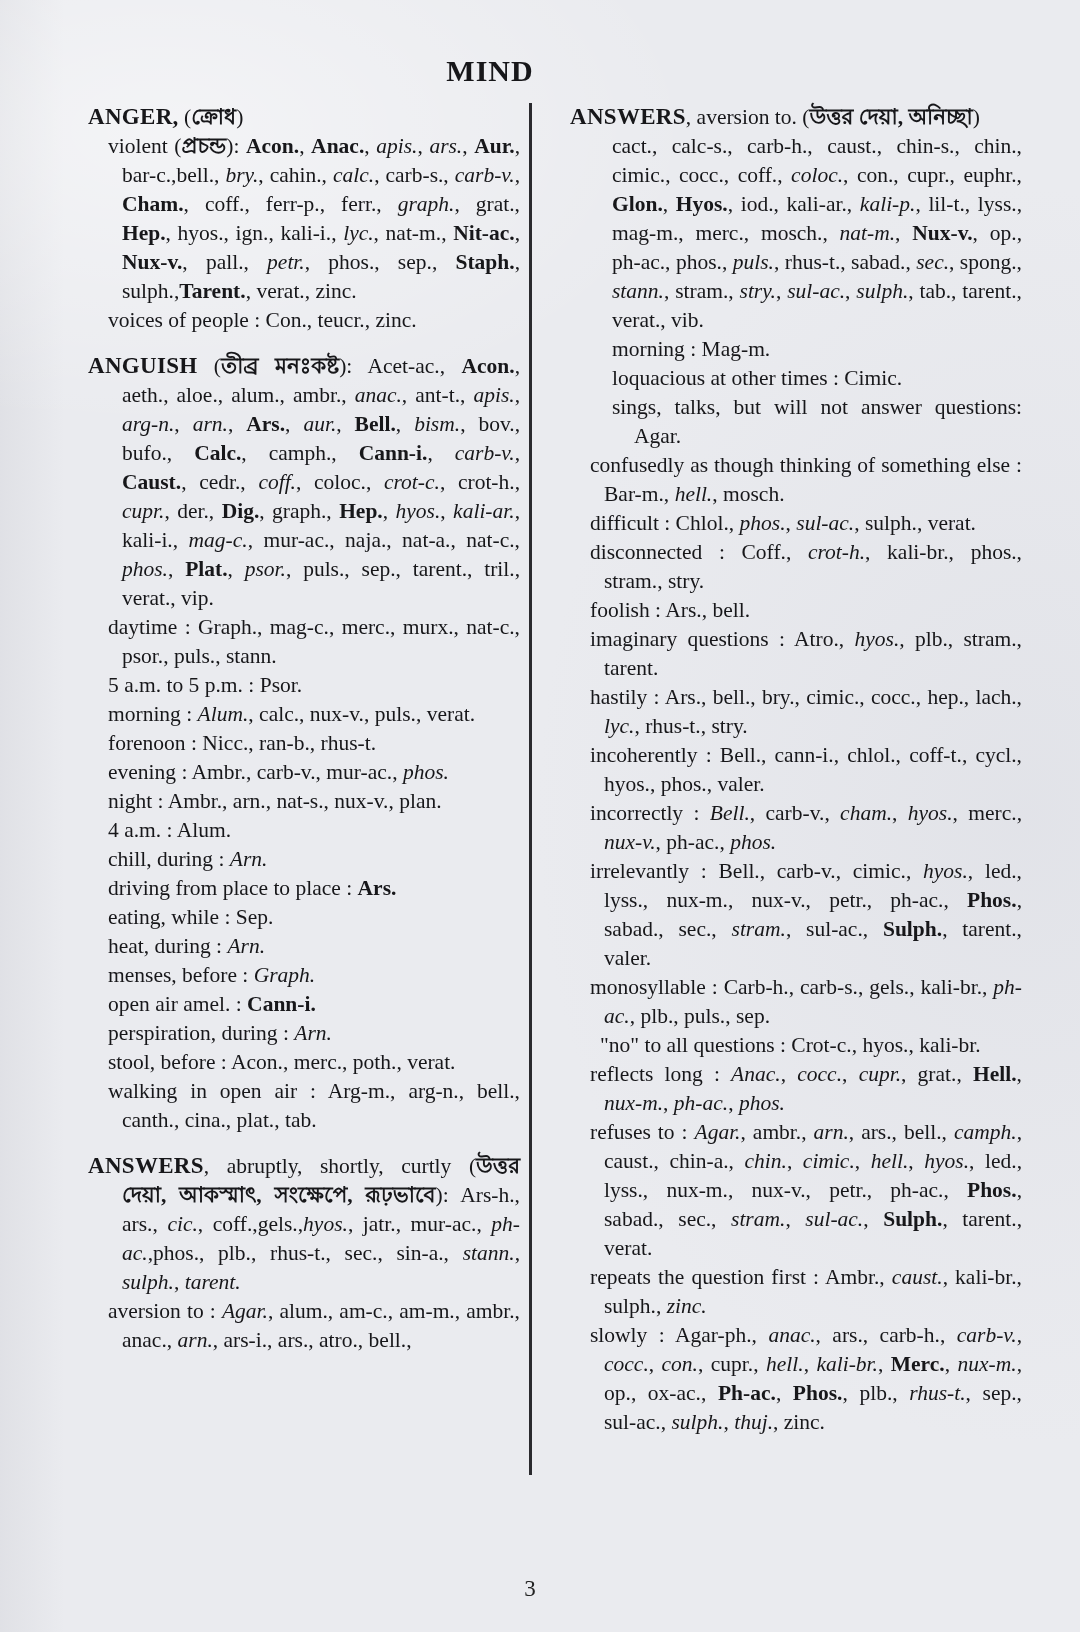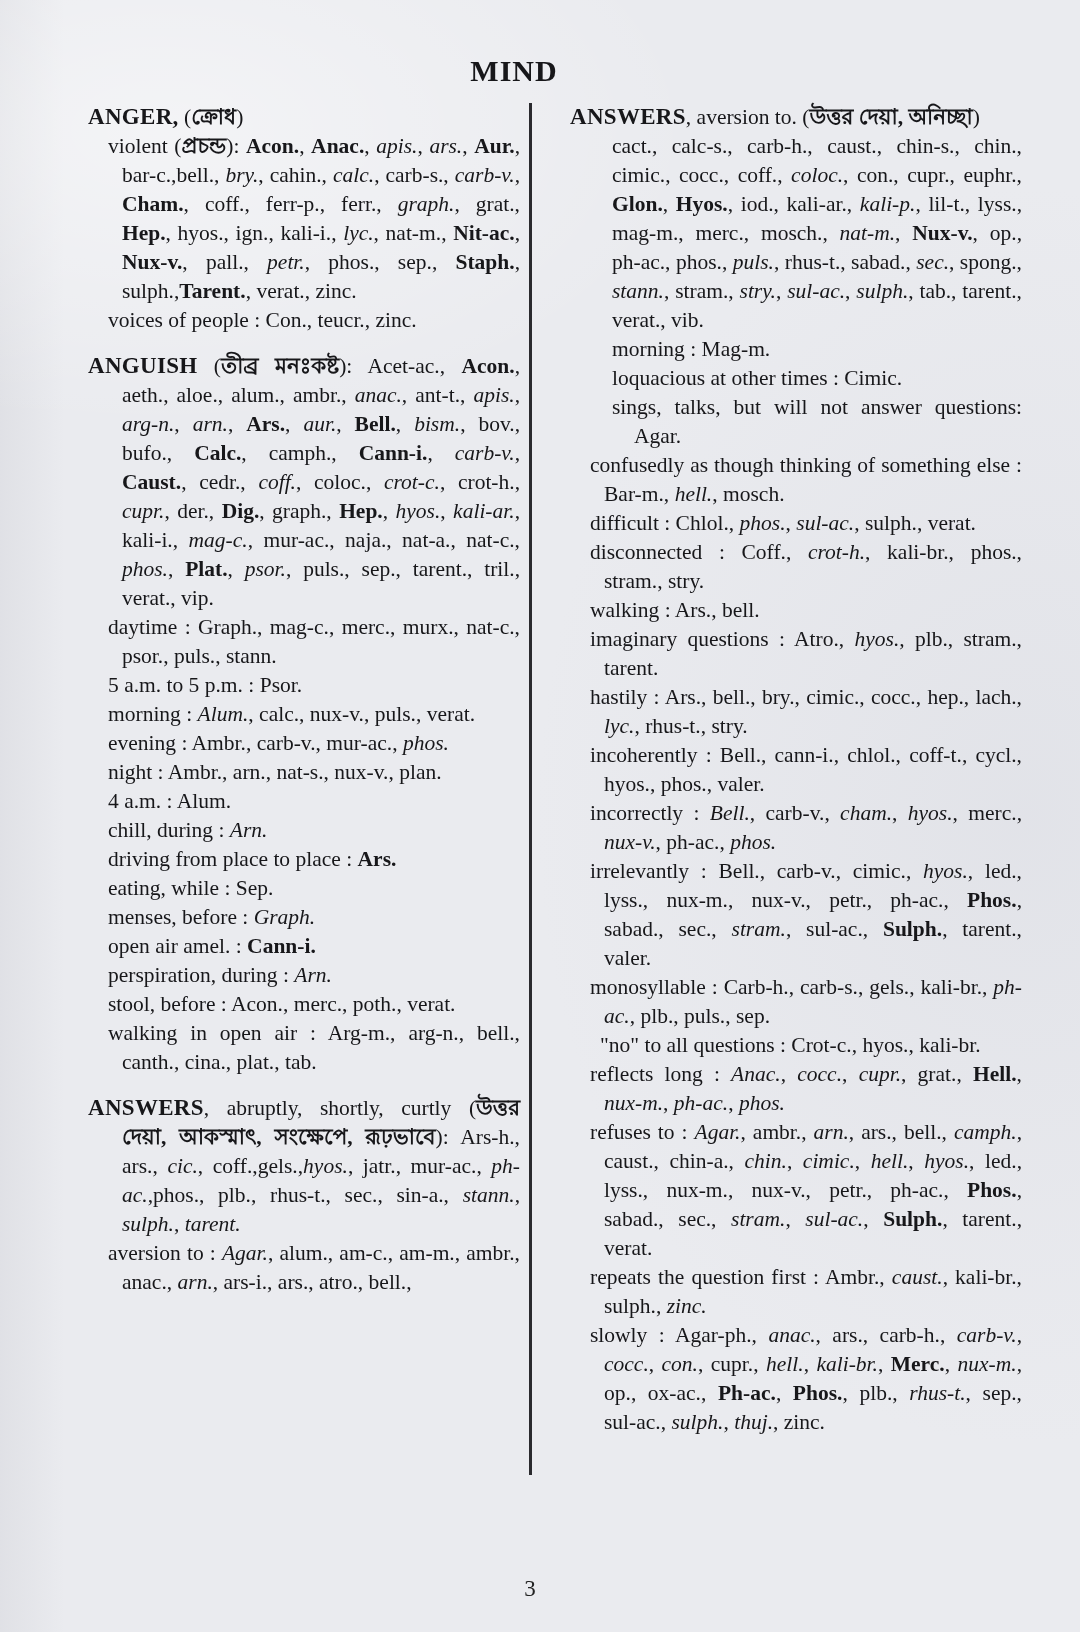--- a/index.html
+++ b/index.html
@@ -11,21 +11,21 @@
     background-image:
       radial-gradient(ellipse 900px 500px at 15% 8%, rgba(255,255,255,0.45), rgba(255,255,255,0) 60%),
       radial-gradient(ellipse 700px 900px at 95% 50%, rgba(210,212,220,0.35), rgba(210,212,220,0) 70%),
       linear-gradient(90deg, rgba(205,206,212,0.35) 0%, rgba(234,235,239,0) 6%);
     font-family:"Liberation Serif","DejaVu Serif",serif;
     color:#17171a;
     overflow:hidden;
   }
   .running-head{
     position:absolute;top:54px;left:0;width:980px;
-    text-align:center;font-weight:bold;font-size:30px;letter-spacing:1px;padding-left:24px;
+    text-align:center;font-weight:bold;font-size:30px;letter-spacing:1px;
   }
   .divider{
     position:absolute;left:529px;top:103px;width:3px;height:1372px;
     background:#2a2a2e;
   }
   .col{
     position:absolute;top:102px;
     font-size:21.5px;line-height:29px;
     text-align:justify;
   }
@@ -53,44 +53,46 @@
   <div class="running-head">MIND</div>
   <div class="divider"></div>
   <div class="col col-left" id="col-left">
       <p class="para-h"><b class="hw">ANGER,</b> (<b>ক্রোধ</b>)</p>
       <p class="para-s">violent (<b>প্রচন্ড</b>): <b>Acon.</b>, <b>Anac.</b>, <i>apis.</i>, <i>ars.</i>, <b>Aur.</b>, bar-c.,bell., <i>bry.</i>, cahin., <i>calc.</i>, carb-s., <i>carb-v.</i>, <b>Cham.</b>, coff., ferr-p., ferr., <i>graph.</i>, grat., <b>Hep.</b>, hyos., ign., kali-i., <i>lyc.</i>, nat-m., <b>Nit-ac.</b>, <b>Nux-v.</b>, pall., <i>petr.</i>, phos., sep., <b>Staph.</b>, sulph.,<b>Tarent.</b>, verat., zinc.</p>
       <p class="para-s">voices of people : Con., teucr., zinc.</p>
       <p class="para-h"><b class="hw">ANGUISH</b> (<b>তীব্র মনঃকষ্ট</b>): Acet-ac., <b>Acon.</b>, aeth., aloe., alum., ambr., <i>anac.</i>, ant-t., <i>apis.</i>, <i>arg-n.</i>, <i>arn.</i>, <b>Ars.</b>, <i>aur.</i>, <b>Bell.</b>, <i>bism.</i>, bov., bufo., <b>Calc.</b>, camph., <b>Cann-i.</b>, <i>carb-v.</i>, <b>Caust.</b>, cedr., <i>coff.</i>, coloc., <i>crot-c.</i>, crot-h., <i>cupr.</i>, der., <b>Dig.</b>, graph., <b>Hep.</b>, <i>hyos.</i>, <i>kali-ar.</i>, kali-i., <i>mag-c.</i>, mur-ac., naja., nat-a., nat-c., <i>phos.</i>, <b>Plat.</b>, <i>psor.</i>, puls., sep., tarent., tril., verat., vip.</p>
       <p class="para-s">daytime : Graph., mag-c., merc., murx., nat-c., psor., puls., stann.</p>
       <p class="para-s">5 a.m. to 5 p.m. : Psor.</p>
       <p class="para-s">morning : <i>Alum.</i>, calc., nux-v., puls., verat.</p>
+      <p class="para-s">forenoon : Nicc., ran-b., rhus-t.</p>
       <p class="para-s">evening : Ambr., carb-v., mur-ac., <i>phos.</i></p>
       <p class="para-s">night : Ambr., arn., nat-s., nux-v., plan.</p>
       <p class="para-s">4 a.m. : Alum.</p>
       <p class="para-s">chill, during : <i>Arn.</i></p>
       <p class="para-s">driving from place to place : <b>Ars.</b></p>
       <p class="para-s">eating, while : Sep.</p>
+      <p class="para-s">heat, during : <i>Arn.</i></p>
       <p class="para-s">menses, before : <i>Graph.</i></p>
       <p class="para-s">open air amel. : <b>Cann-i.</b></p>
       <p class="para-s">perspiration, during : <i>Arn.</i></p>
       <p class="para-s">stool, before : Acon., merc., poth., verat.</p>
       <p class="para-s">walking in open air : Arg-m., arg-n., bell., canth., cina., plat., tab.</p>
       <p class="para-h"><b class="hw">ANSWERS</b>, abruptly, shortly, curtly (<b>উত্তর দেয়া, আকস্মাৎ, সংক্ষেপে, রূঢ়ভাবে</b>): Ars-h., ars., <i>cic.</i>, coff.,gels.,<i>hyos.</i>, jatr., mur-ac., <i>ph- ac.</i>,phos., plb., rhus-t., sec., sin-a., <i>stann.</i>, <i>sulph.</i>, <i>tarent.</i></p>
       <p class="para-s">aversion to : <i>Agar.</i>, alum., am-c., am-m., ambr., anac., <i>arn.</i>, ars-i., ars., atro., bell.,</p>
     </div>
   <div class="col col-right" id="col-right">
       <p class="para-h"><b class="hw">ANSWERS</b>, aversion to. (<b>উত্তর দেয়া, অনিচ্ছা</b>)</p>
       <p class="para-c">cact., calc-s., carb-h., caust., chin-s., chin., cimic., cocc., coff., <i>coloc.</i>, con., cupr., euphr., <b>Glon.</b>, <b>Hyos.</b>, iod., kali-ar., <i>kali-p.</i>, lil-t., lyss., mag-m., merc., mosch., <i>nat-m.</i>, <b>Nux-v.</b>, op., ph-ac., phos., <i>puls.</i>, rhus-t., sabad., <i>sec.</i>, spong., <i>stann.</i>, stram., <i>stry.</i>, <i>sul-ac.</i>, <i>sulph.</i>, tab., tarent., verat., vib.</p>
       <p class="para-sd">morning : Mag-m.</p>
       <p class="para-sd">loquacious at other times : Cimic.</p>
       <p class="para-sd">sings, talks, but will not answer questions: Agar.</p>
       <p class="para-s">confusedly as though thinking of something else : Bar-m., <i>hell.</i>, mosch.</p>
       <p class="para-s">difficult : Chlol., <i>phos.</i>, <i>sul-ac.</i>, sulph., verat.</p>
       <p class="para-s">disconnected : Coff., <i>crot-h.</i>, kali-br., phos., stram., stry.</p>
-      <p class="para-s">walking : Ars., bell.</p>
+      <p class="para-s">foolish : Ars., bell.</p>
       <p class="para-s">imaginary questions : Atro., <i>hyos.,</i> plb., stram., tarent.</p>
       <p class="para-s">hastily : Ars., bell., bry., cimic., cocc., hep., lach., <i>lyc.</i>, rhus-t., stry.</p>
       <p class="para-s">incoherently : Bell., cann-i., chlol., coff-t., cycl., hyos., phos., valer.</p>
       <p class="para-s">incorrectly : <i>Bell.</i>, carb-v., <i>cham.</i>, <i>hyos.</i>, merc., <i>nux-v.</i>, ph-ac., <i>phos.</i></p>
       <p class="para-s">irrelevantly : Bell., carb-v., cimic., <i>hyos.</i>, led., lyss., nux-m., nux-v., petr., ph-ac., <b>Phos.</b>, sabad., sec., <i>stram.</i>, sul-ac., <b>Sulph.</b>, tarent., valer.</p>
       <p class="para-s">monosyllable : Carb-h., carb-s., gels., kali-br., <i>ph-ac.</i>, plb., puls., sep.</p>
       <p class="para-ss">"no" to all questions : Crot-c., hyos., kali-br.</p>
       <p class="para-s">reflects long : <i>Anac.</i>, <i>cocc.</i>, <i>cupr.</i>, grat., <b>Hell.</b>, <i>nux-m.</i>, <i>ph-ac.</i>, <i>phos.</i></p>
       <p class="para-s">refuses to : <i>Agar.</i>, ambr., <i>arn.</i>, ars., bell., <i>camph.</i>, caust., chin-a., <i>chin.</i>, <i>cimic.</i>, <i>hell.</i>, <i>hyos.</i>, led., lyss., nux-m., nux-v., petr., ph-ac., <b>Phos.</b>, sabad., sec., <i>stram.</i>, <i>sul-ac.</i>, <b>Sulph.</b>, tarent., verat.</p>
       <p class="para-s">repeats the question first : Ambr., <i>caust.</i>, kali-br., sulph., <i>zinc.</i></p>

